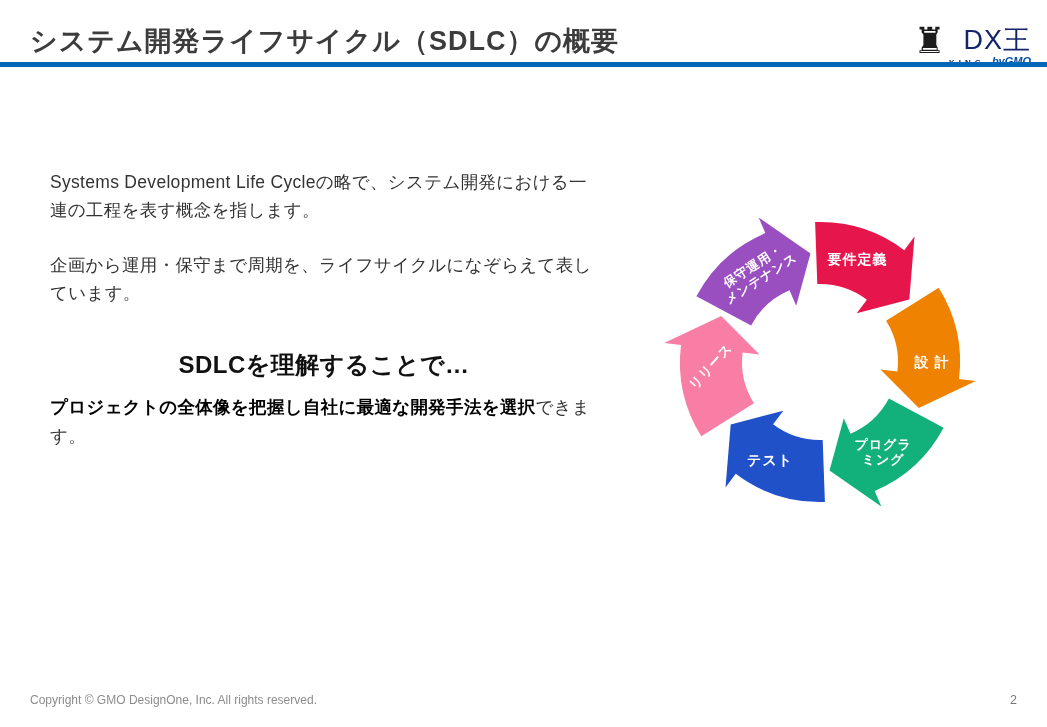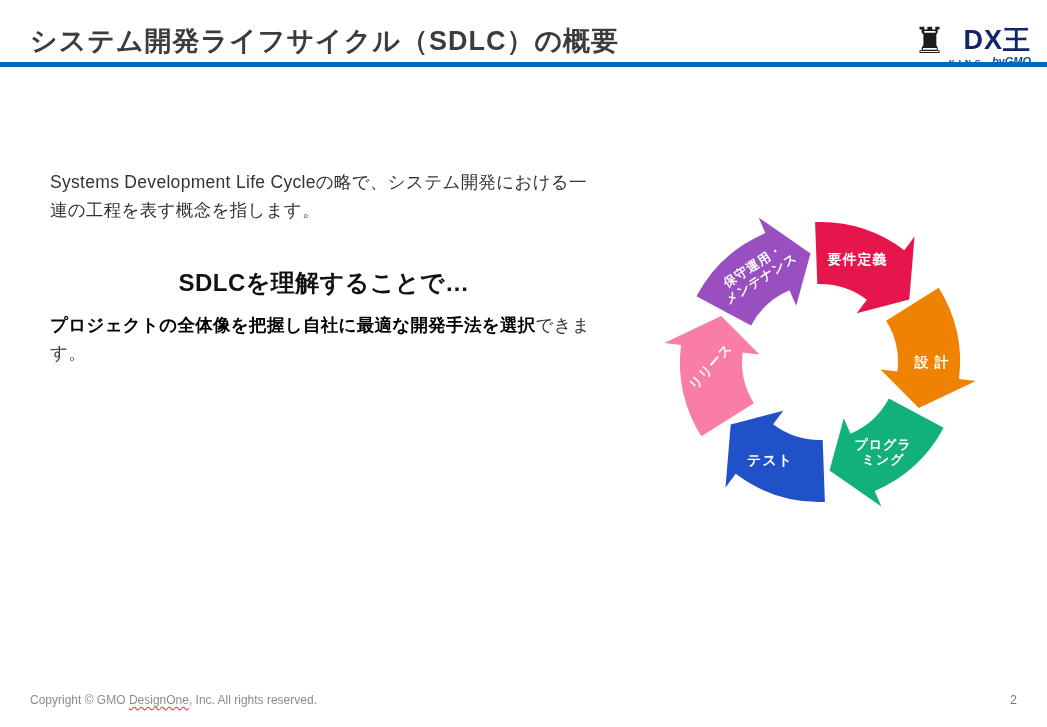--- a/index.html
+++ b/index.html
@@ -5,40 +5,40 @@
   html,body{margin:0;padding:0;}
   body{font-family:"Liberation Sans","DejaVu Sans",sans-serif;background:#ffffff;}
   .slide{position:relative;width:1047px;height:727px;background:#ffffff;overflow:hidden;}
 
   
   .header{position:absolute;top:0;left:0;right:0;height:80px;display:flex;align-items:center;padding:6px 16px 4px 30px;box-sizing:border-box;}
   .slide-title{font-size:27px;font-weight:600;color:#3c3c3c;letter-spacing:1px;}
   .logo{margin-left:auto;display:flex;align-items:center;gap:3px;}
   .logo-rook{font-size:36px;line-height:1;color:#1c1c1c;}
   .logo-main{display:flex;flex-direction:column;align-items:flex-end;line-height:1;}
-  .logo-brand{font-size:27px;font-weight:700;color:#14246b;letter-spacing:1px;margin-top:11px;}
+  .logo-brand{font-size:27px;font-weight:400;color:#14246b;letter-spacing:1px;margin-top:11px;}
   .logo-sub{display:flex;align-items:flex-end;gap:7px;margin-top:2px;}
   .logo-king{font-size:8px;font-weight:bold;letter-spacing:4px;color:#14246b;}
   .logo-by{font-size:11px;font-weight:bold;font-style:italic;color:#0a4fa0;}
   .accent-bar{position:absolute;top:62px;left:0;width:100%;height:5px;background:#0068b7;}
 
   
   .content{position:absolute;left:50px;top:156px;width:548px;}
   .section-heading{font-size:24px;font-weight:bold;color:#111111;margin:0 0 12px;letter-spacing:0.5px;}
   .content p{font-size:17.5px;color:#333333;line-height:1.62;letter-spacing:0.3px;margin:12px 0 26px;}
   .heading-2{margin-top:42px;text-align:center;}
   .highlight{color:#000000;font-weight:bold;font-family:Liberation Serif, serif;}
 
   
   .diagram{position:absolute;left:660px;top:202px;width:320px;height:320px;}
   .diagram svg text{font-family:"Liberation Sans","DejaVu Sans",sans-serif;}
 
   
   .footer-copy{position:absolute;left:30px;bottom:20px;font-size:12px;color:#8c8c8c;}
-  .brand-underline{text-decoration:underline;text-decoration-style:wavy;text-decoration-color:#e04a4a;text-underline-offset:2px;}
+  .brand-underline{text-decoration-style:wavy;text-decoration-color:#e04a4a;text-underline-offset:2px;}
   .page-number{position:absolute;right:30px;bottom:20px;font-size:12.5px;color:#777777;}
 </style>
 </head>
 <body>
 
 <div class="slide">
 
   <div class="header">
     <div class="slide-title">システム開発ライフサイクル（SDLC）の概要</div>
     <div class="logo">
@@ -49,20 +49,21 @@
           <span class="logo-king">KING</span>
           <span class="logo-by">byGMO</span>
         </span>
       </span>
     </div>
   </div>
   <div class="accent-bar"></div>
 
   <div class="content">
     <p>Systems Development Life Cycleの略で、システム開発における一連の工程を表す概念を指します。</p>
+    <p>企画から運用・保守まで周期を、ライフサイクルになぞらえて表しています。</p>
 
     <h2 class="section-heading heading-2">SDLCを理解することで…</h2>
     <p><span class="highlight">プロジェクトの全体像を把握し自社に最適な開発手法を選択</span><span>できます。</span></p>
   </div>
 
   <div class="diagram">
     <svg id="cycle-svg" width="320" height="320" viewBox="0 0 320 320">
         <path d="M 155.1 20.1 A 140 140 0 0 1 244.3 48.2 L 254.5 34.6 L 249.3 97.5 L 196.7 111.3 L 206.9 97.7 A 78 78 0 0 0 157.3 82.0 Z" fill="#e6164d"></path>
         <path d="M 278.7 85.8 A 140 140 0 0 1 299.0 177.1 L 315.8 179.1 L 258.8 206.1 L 220.5 167.4 L 237.4 169.5 A 78 78 0 0 0 226.1 118.7 Z" fill="#ef8200"></path>
         <path d="M 283.6 225.7 A 140 140 0 0 1 214.7 288.9 L 221.3 304.5 L 169.5 268.6 L 183.8 216.2 L 190.5 231.8 A 78 78 0 0 0 228.9 196.6 Z" fill="#12b07a"></path>

